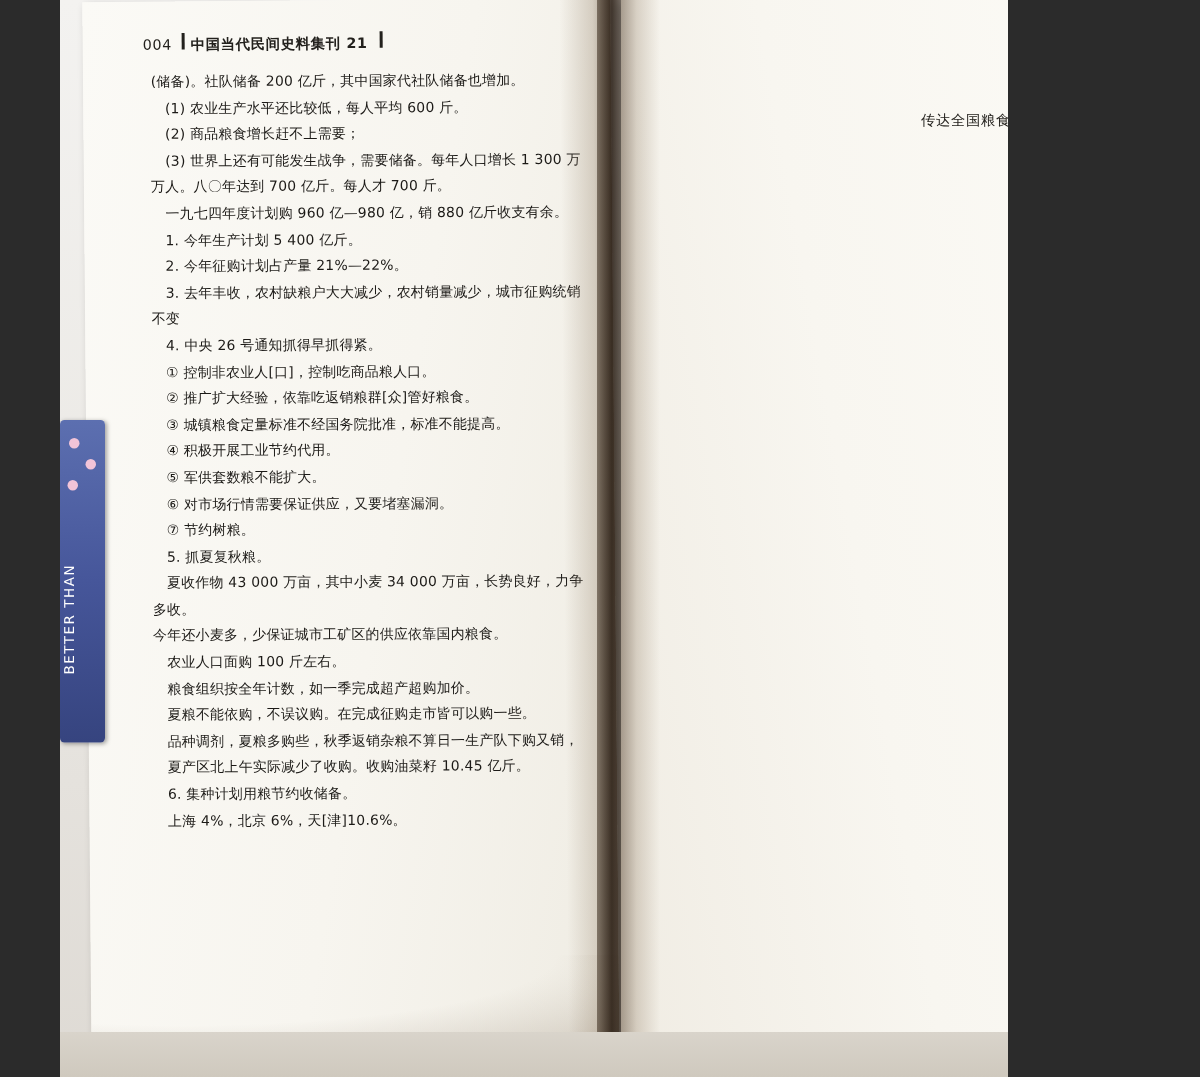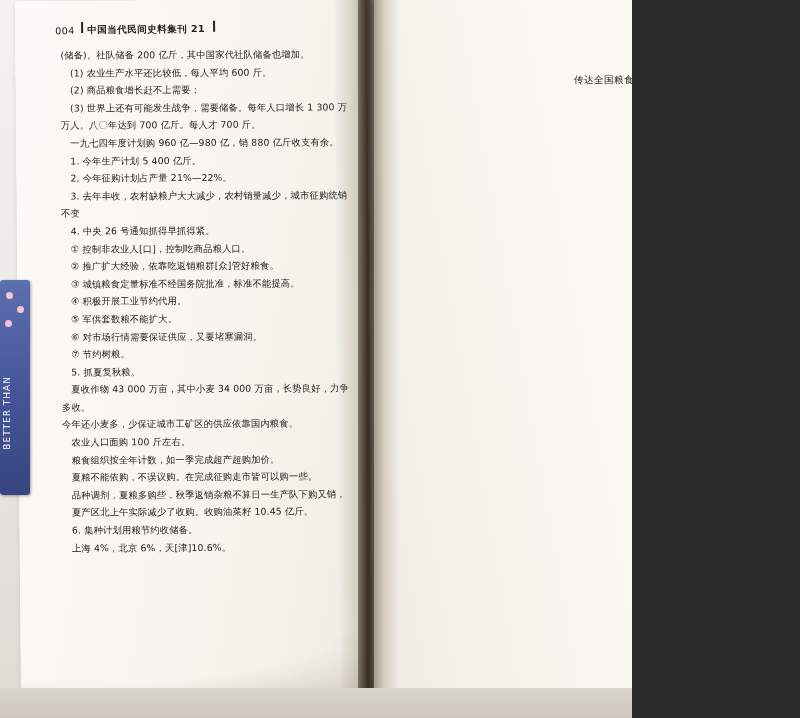--- a/index.html
+++ b/index.html
@@ -7,20 +7,21 @@
     padding: 0;
     background: #2b2b2b;
   }
   #page {
     position: relative;
     width: 632px;
     height: 718px;
     overflow: hidden;
     background: #e8e6e2;
     font-family: "DejaVu Sans", sans-serif;
+    margin-left: 40px;
   }
 
   
   .desk {
     position: absolute;
     inset: 0;
     background: linear-gradient(180deg,#f3f2f0 0%, #eceae6 45%, #dedad4 100%);
   }
 
   

